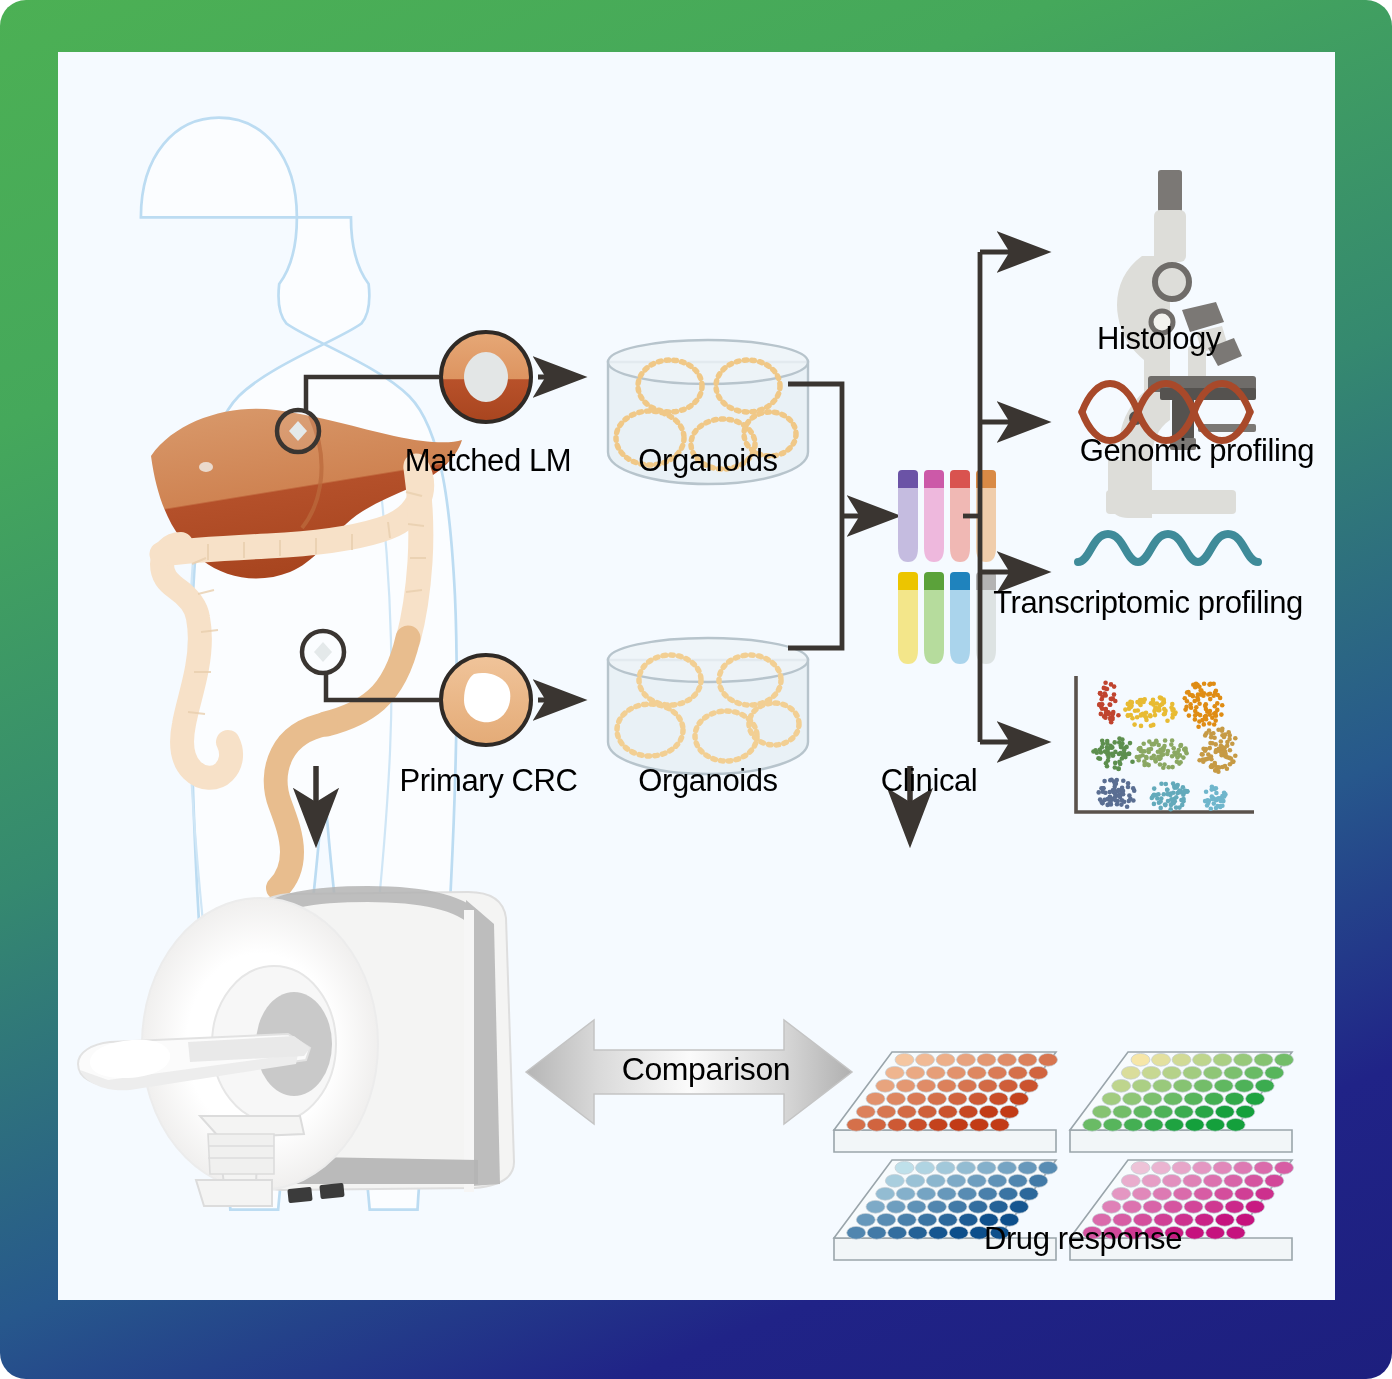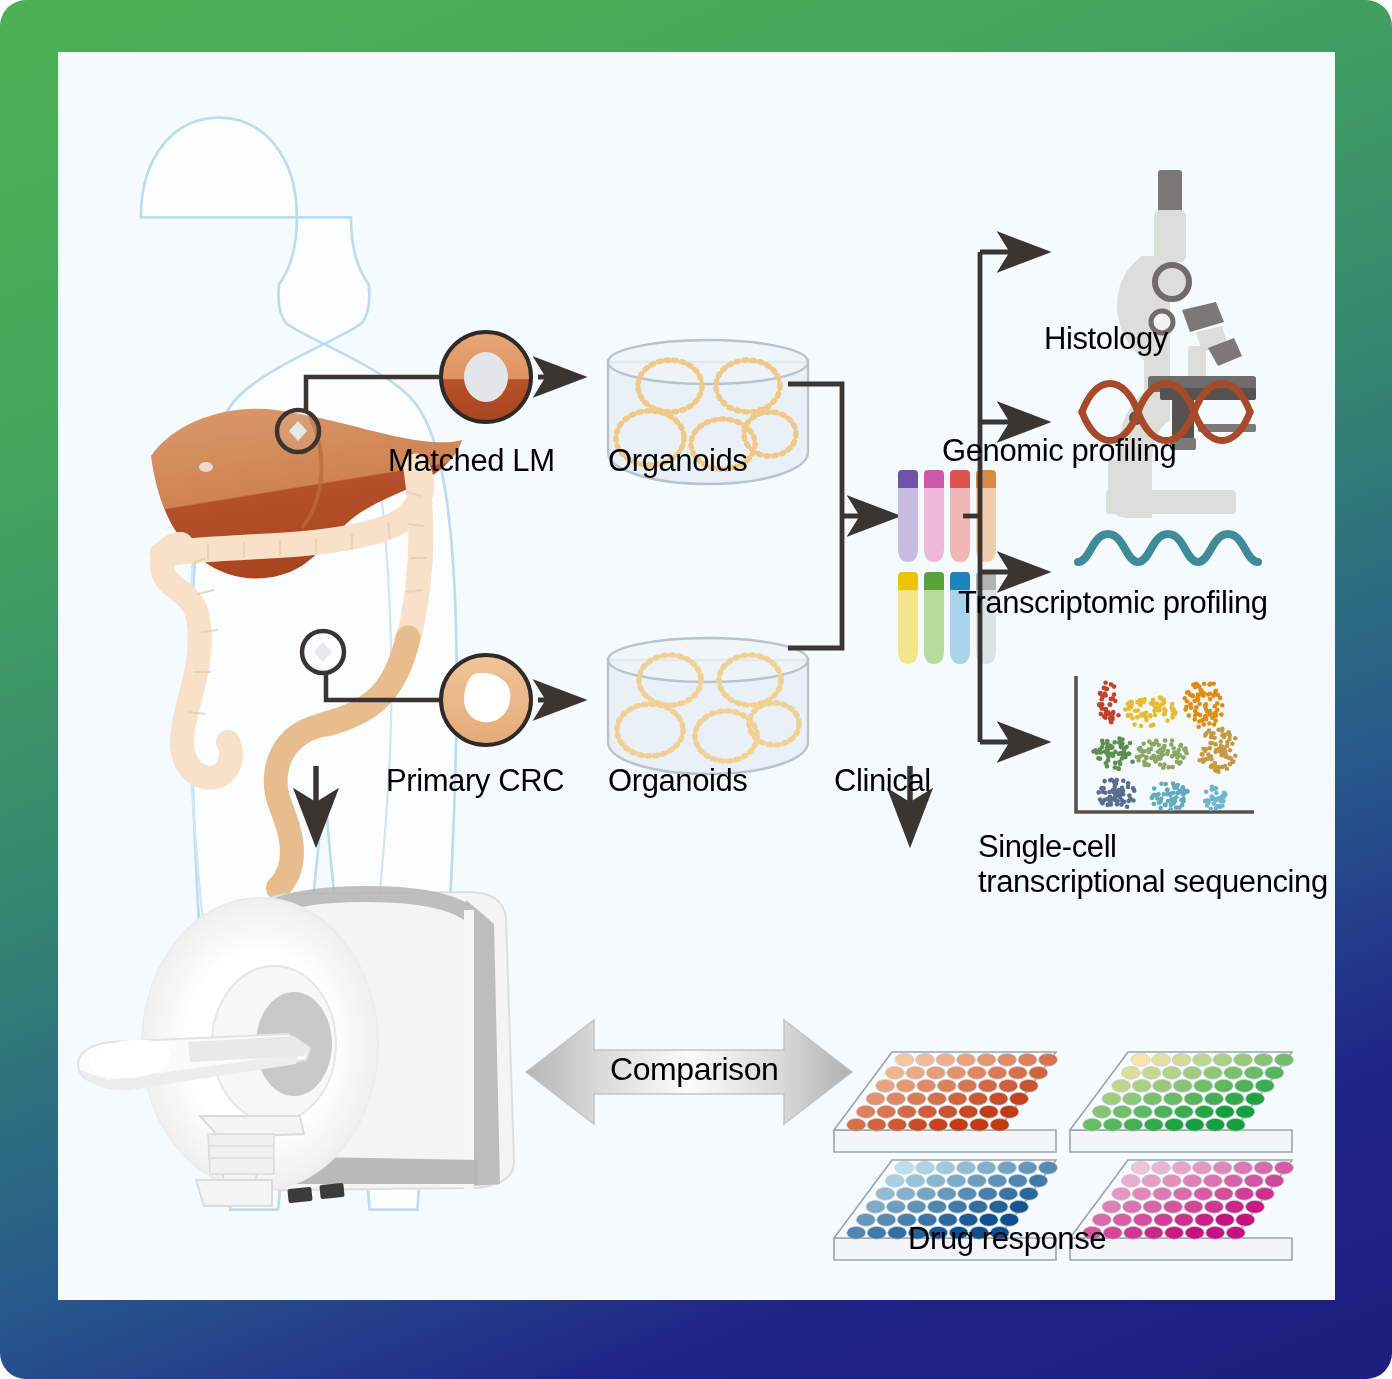--- a/index.html
+++ b/index.html
@@ -14,21 +14,21 @@
     background:linear-gradient(158deg,#4cb054 0%,#45a85b 22%,#35896f 46%,#27588c 68%,#202387 84%,#1d1f7e 100%);
     border-radius:26px;
     overflow:hidden;
   }
   #panel{
     position:absolute;left:58px;top:52px;width:1277px;height:1248px;
     background:#f5faff;
   }
   .lbl{
     position:absolute;color:#000;font-size:31px;line-height:1.12;
-    letter-spacing:-0.4px;white-space:pre-line;
+    letter-spacing:-0.4px;white-space:pre-line;text-align:center;
   }
   svg{display:block;}
   .svgroot{position:absolute;left:0;top:0;width:1277px;height:1248px;pointer-events:none;}
 </style>
 </head>
 <body>
 
 <div id="stage">
   <div id="panel">
 
@@ -1111,21 +1111,19 @@
           </g>
         </g>
     </svg>
 
     <div class="lbl" style="left:330px;top:392px;width:200px;">Matched LM</div>
     <div class="lbl" style="left:550px;top:392px;width:200px;">Organoids</div>
     <div class="lbl" style="left:328px;top:712px;width:205px;">Primary CRC</div>
     <div class="lbl" style="left:550px;top:712px;width:200px;">Organoids</div>
     <div class="lbl" style="left:776px;top:712px;width:190px;">Clinical</div>
     <div class="lbl" style="left:986px;top:270px;width:230px;">Histology</div>
-    <div class="lbl" style="left:884px;top:382px;width:360px;">Genomic profiling</div>
+    <div class="lbl" style="left:959px;top:382px;width:360px;">Genomic profiling</div>
     <div class="lbl" style="left:900px;top:534px;width:380px;">Transcriptomic profiling</div>
-    <div class="lbl" style="left:920px;top:778px;width:360px;">Single-cell
-transcriptional sequencing</div>
     <div class="lbl" style="left:552px;top:1000px;width:192px;font-size:32px;">Comparison</div>
     <div class="lbl" style="left:850px;top:1170px;width:350px;">Drug response</div>
 
   </div>
 </div>
 
 </body></html>

